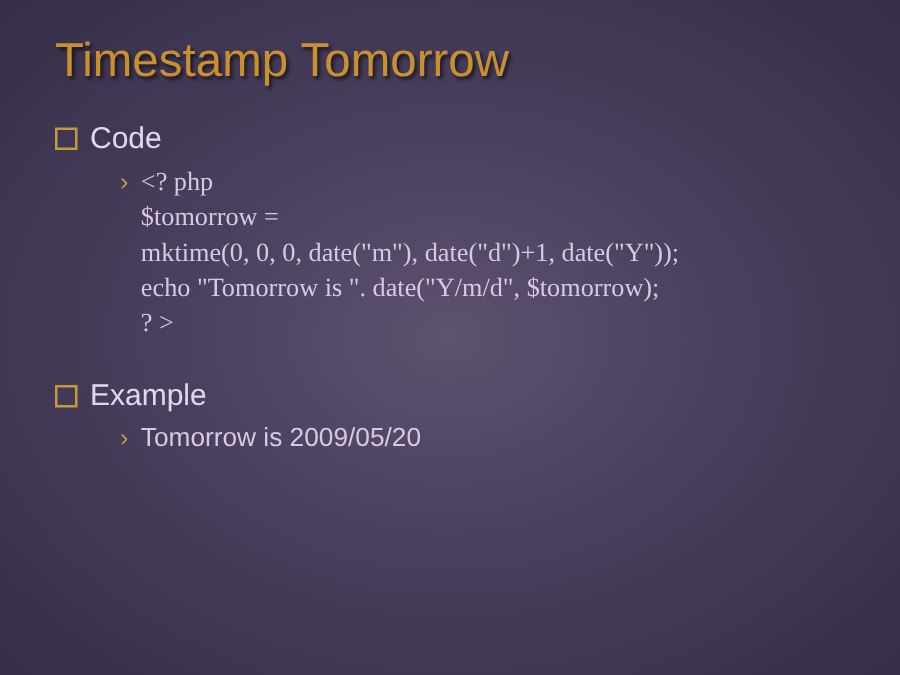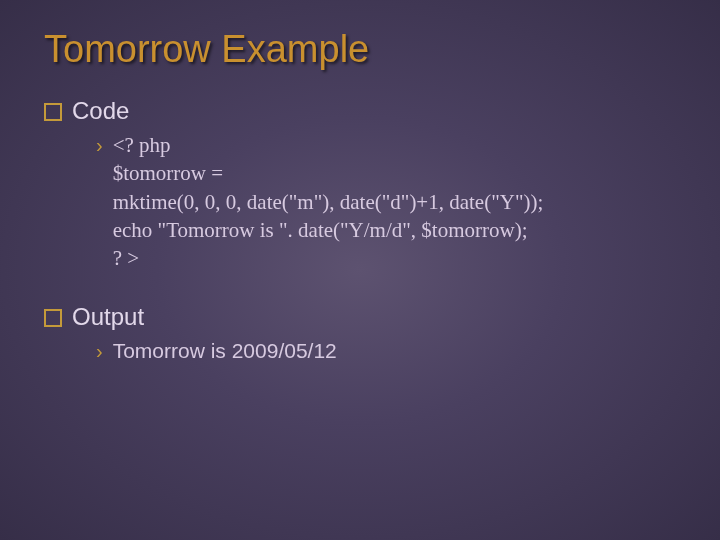--- a/index.html
+++ b/index.html
@@ -64,36 +64,36 @@
   }
   .code-block {
     white-space: pre-wrap;
     font-family: Liberation Serif, serif;
   }
 </style>
 </head>
 <body>
 
 <div class="slide">
-  <h1 class="title">Tomorrow Example</h1>
+  <h1 class="title">Timestamp Tomorrow</h1>
 
   <div class="item">
     <span class="bullet-box"></span>
     <span class="item-label">Code</span>
   </div>
   <div class="sub">
     <span class="chevron">›</span>
     <span class="sub-text code-block">&lt;? php
 $tomorrow =
 mktime(0, 0, 0, date("m"), date("d")+1, date("Y"));
 echo "Tomorrow is ". date("Y/m/d", $tomorrow);
 ? &gt;</span>
   </div>
 
   <div class="item">
     <span class="bullet-box"></span>
-    <span class="item-label">Output</span>
+    <span class="item-label">Example</span>
   </div>
   <div class="sub">
     <span class="chevron">›</span>
-    <span class="sub-text">Tomorrow is 2009/05/12</span>
+    <span class="sub-text">Tomorrow is 2009/05/20</span>
   </div>
 </div>
 
 </body></html>

